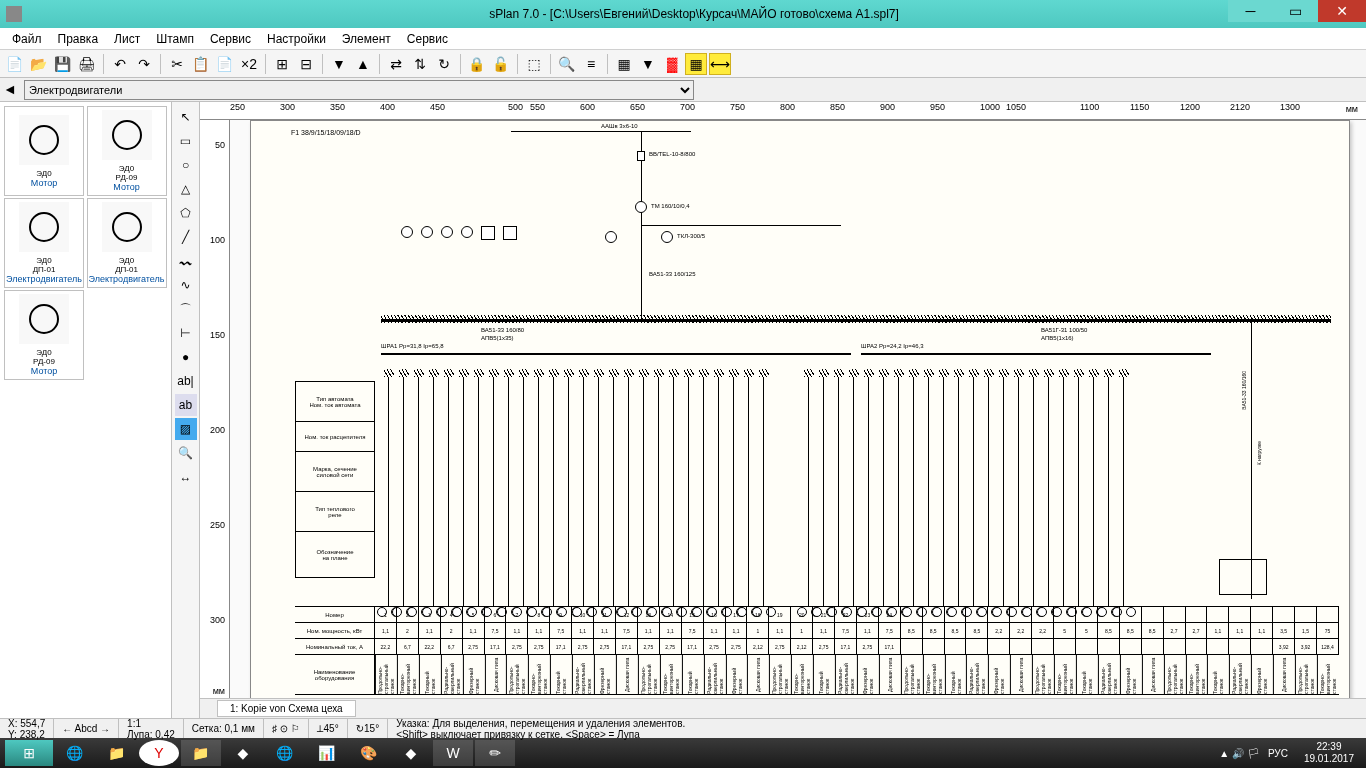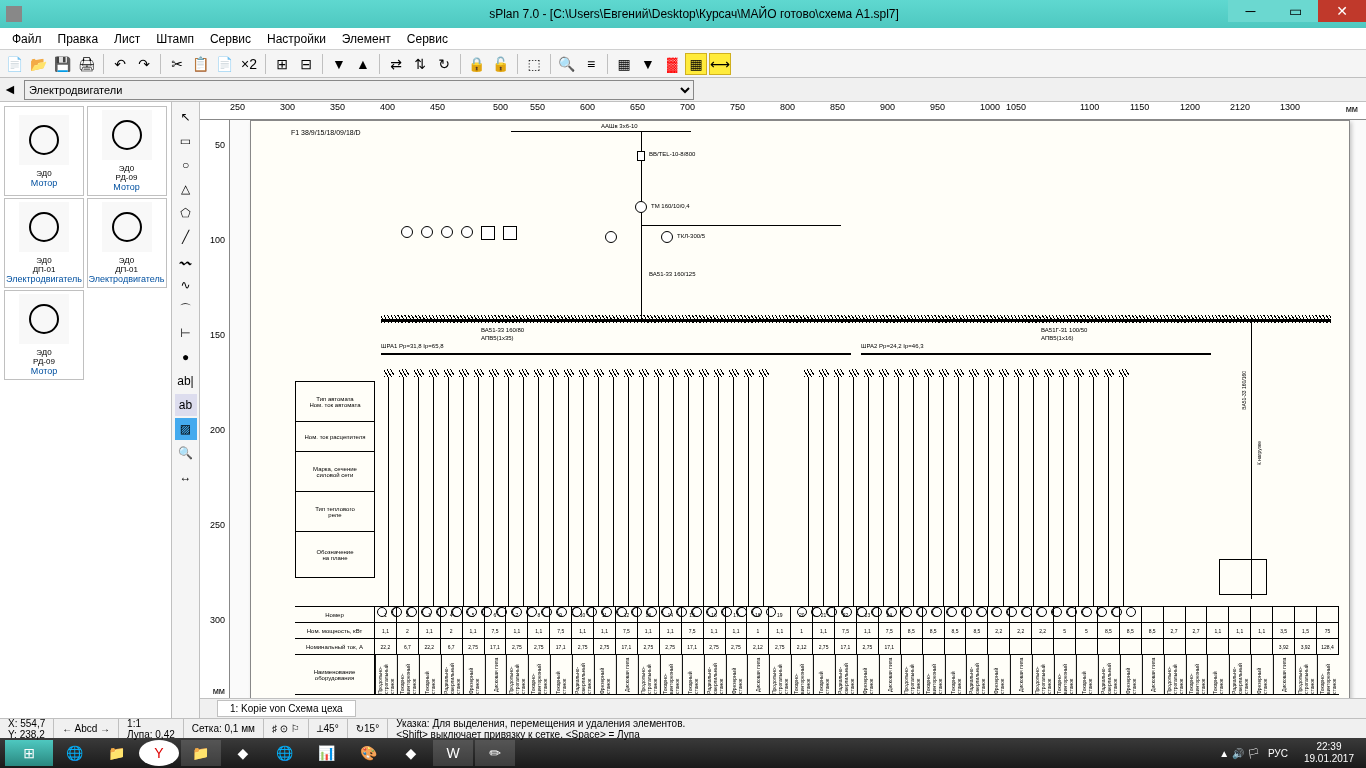--- a/index.html
+++ b/index.html
@@ -227,21 +227,21 @@
   </div>
 
   <div class="canvas-area">
     <div class="ruler-h" id="ruler-h">
       <span class="unit">мм</span>
     <span class="mark" style="left: 30px;">250</span>
         <span class="mark" style="left: 80px;">300</span>
         <span class="mark" style="left: 130px;">350</span>
         <span class="mark" style="left: 180px;">400</span>
         <span class="mark" style="left: 230px;">450</span>
-        <span class="mark" style="left: 265px; padding-left: 28px;">500</span>
+        <span class="mark" style="left: 280px; padding-left: 28px;">500</span>
         <span class="mark" style="left: 330px; text-align: center;">550</span>
         <span class="mark" style="left: 380px;">600</span>
         <span class="mark" style="left: 430px;">650</span>
         <span class="mark" style="left: 480px;">700</span>
         <span class="mark" style="left: 530px;">750</span>
         <span class="mark" style="left: 580px;">800</span>
         <span class="mark" style="left: 630px;">850</span>
         <span class="mark" style="left: 680px;">900</span>
         <span class="mark" style="left: 730px;">950</span>
         <span class="mark" style="left: 780px;">1000</span>

